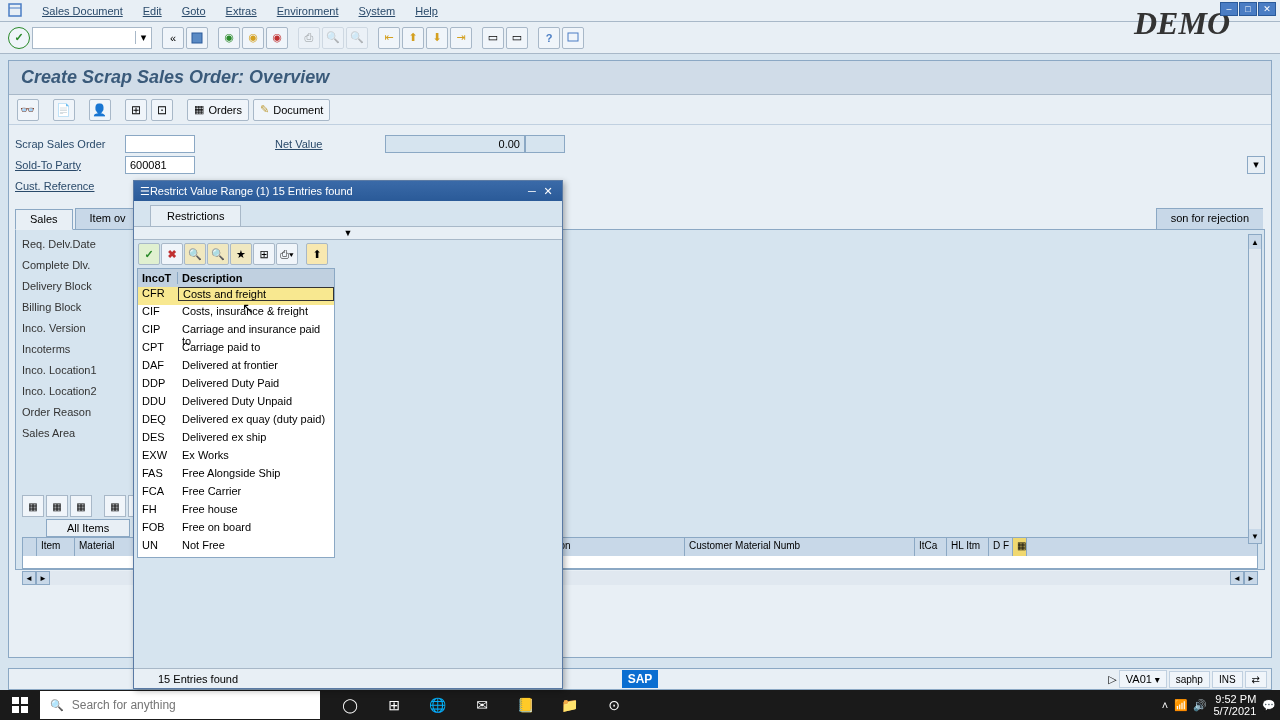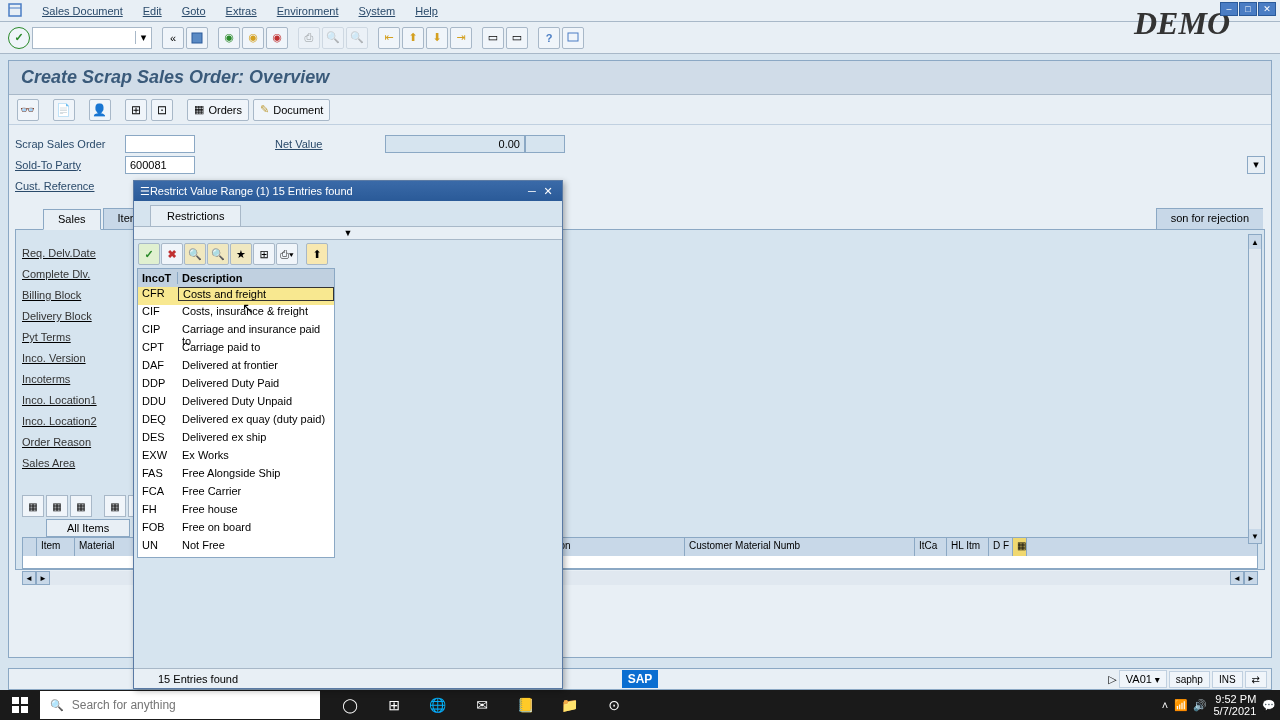--- a/index.html
+++ b/index.html
@@ -31,25 +31,25 @@
 
 .form-area { padding: 8px 6px; }
 .form-row { display: flex; align-items: center; height: 21px; }
 .form-label { width: 110px; text-decoration: underline; color: #2a4a6a; cursor: pointer; }
 .form-input { height: 18px; border: 1px solid #8ba8c4; background: #fff; padding: 0 4px; }
 .form-input.readonly { background: #d6e4ef; }
 .f4-btn { width: 18px; height: 18px; border: 1px solid #8ba8c4; background: #e8eff5; display: flex; align-items: center; justify-content: center; cursor: pointer; }
 
 .tab-strip { display: flex; height: 22px; border-bottom: 1px solid #8ba8c4; margin-top: 4px; }
 .tab { padding: 3px 14px; background: #c8d8e8; border: 1px solid #8ba8c4; border-bottom: none; cursor: pointer; margin-right: 2px; }
-.tab.active { background: #e8eff5; font-weight: normal; border-bottom: 1px solid #e8eff5; position: relative; top: 1px; margin-left: 28px; }
+.tab.active { background: #e8eff5; font-weight: normal; border-bottom: 1px solid #e8eff5; position: relative; top: 1px; }
 .tab-content { border: 1px solid #8ba8c4; border-top: none; position: relative; height: 340px; background: #d6e4ef; }
 
 .fields-col { padding: 8px 6px; }
-.fc-row { display: flex; align-items: flex-end; height: 21px; text-decoration: underline; }
+.fc-row { display: flex; align-items: flex-start; height: 21px; }
 .fc-label { width: 110px; color: #333; }
 
 .items-toolbar { position: absolute; bottom: 52px; left: 6px; display: flex; gap: 2px; }
 .it-btn { width: 22px; height: 22px; border: 1px solid #a8b8c8; background: #f0f5fa; cursor: pointer; display: flex; align-items: center; justify-content: center; font-size: 10px; }
 .all-items-tab { position: absolute; bottom: 32px; left: 30px; padding: 2px 20px; border: 1px solid #8ba8c4; background: #e8eff5; }
 .items-grid { position: absolute; bottom: 0; left: 6px; right: 6px; height: 32px; background: #fff; border: 1px solid #8ba8c4; }
 .grid-header { display: flex; height: 18px; background: #c8d8e8; }
 .gh-cell { border-right: 1px solid #8ba8c4; padding: 2px 4px; font-size: 10px; overflow: hidden; white-space: nowrap; }
 .grid-rowarea { height: 12px; background: #fff; }
 .hscroll { display: flex; height: 14px; position: absolute; bottom: -16px; left: 6px; right: 6px; }
@@ -225,27 +225,24 @@
     </div>
     <div class="tab-content">
       <div class="fields-col">
         <div class="fc-row">
             <span class="fc-label">Req. Delv.Date</span>
           </div>
         <div class="fc-row">
             <span class="fc-label">Complete Dlv.</span>
           </div>
         <div class="fc-row">
+            <span class="fc-label">Delivery Block</span>
+          </div>
+        <div class="fc-row">
             <span class="fc-label">Billing Block</span>
-          </div>
-        <div class="fc-row">
-            <span class="fc-label">Delivery Block</span>
-          </div>
-        <div class="fc-row">
-            <span class="fc-label">Pyt Terms</span>
           </div>
         <div class="fc-row">
             <span class="fc-label">Inco. Version</span>
           </div>
         <div class="fc-row">
             <span class="fc-label">Incoterms</span>
           </div>
         <div class="fc-row">
             <span class="fc-label">Inco. Location1</span>
           </div>

